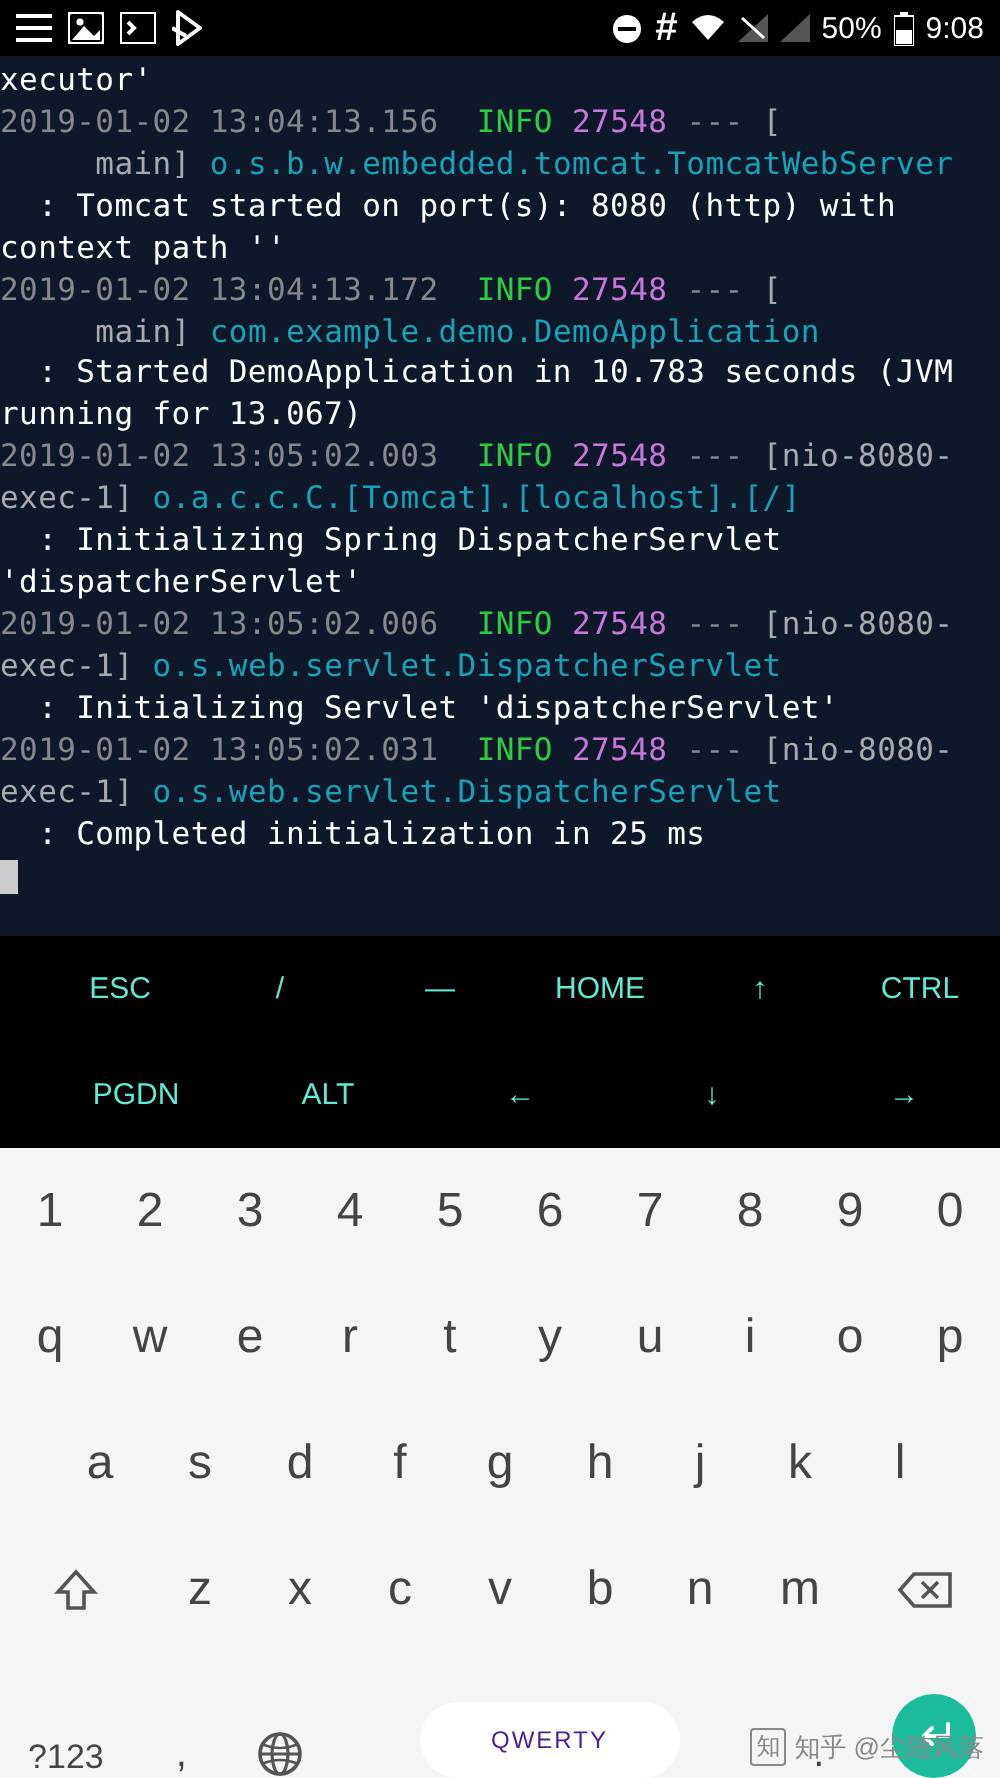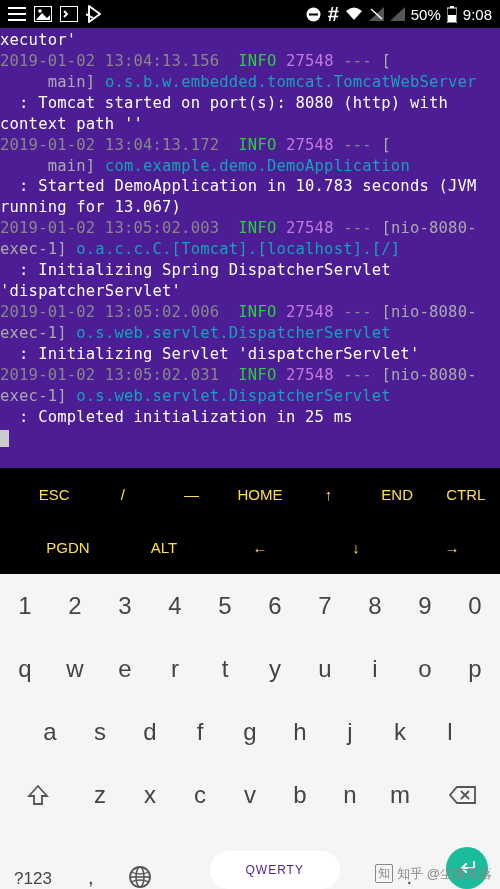--- a/index.html
+++ b/index.html
@@ -4,32 +4,32 @@
 <style>
   * { margin: 0; padding: 0; box-sizing: border-box; }
   html, body { width: 500px; height: 889px; overflow: hidden; font-family: monospace; }
   body { background: #000; display: flex; flex-direction: column; }
 
   .status-bar { height: 28px; background: #000; color: #fff; display: flex; justify-content: space-between; align-items: center; padding: 0 8px; font-size: 15px; font-family: sans-serif; }
   .status-left, .status-right { display: flex; align-items: center; gap: 8px; }
   .status-right { gap: 6px; }
   .status-icon { display: inline-flex; align-items: center; }
 
-  .terminal { flex: 1; background: #4c1d95; color: #fff; font-size: 15.5px; line-height: 1.35; padding: 2px 0 0 0; font-family: "Menlo", "Consolas", monospace; letter-spacing: 0.2px; }
+  .terminal { flex: 1; background: #0f172a; color: #fff; font-size: 15.5px; line-height: 1.35; padding: 2px 0 0 0; font-family: "Menlo", "Consolas", monospace; letter-spacing: 0.2px; }
   .terminal pre { white-space: pre-wrap; font-family: inherit; }
   .ts { color: #888; }
   .lvl { color: #2ecc40; }
   .pid { color: #c678dd; }
   .dash { color: #888; }
   .thr { color: #aaa; }
   .cls { color: #17a2b8; }
   .msg { color: #fff; }
   .cursor { display:inline-block; width:9px; height:17px; background:#ccc; vertical-align: text-bottom; }
 
-  .extra-keys { background: #000; color: #fde047; padding-left: 20px; }
+  .extra-keys { background: #000; color: #5eead4; padding-left: 20px; }
   .extra-row { display: flex; height: 53px; }
   .extra-key { flex: 1; display: flex; align-items: center; justify-content: center; font-size: 15px; font-family: sans-serif; font-weight: 500; }
 
   .keyboard { background: #f5f5f5; color: #333; font-family: sans-serif; }
   .kb-row { display: flex; height: 63px; align-items: stretch; }
   .kb-key { flex: 1; display: flex; align-items: center; justify-content: center; font-size: 24px; color: #444; }
   .kb-row.nums .kb-key { font-size: 24px; }
   .kb-row.mid { padding: 0 25px; }
   .kb-row.bot .kb-shift, .kb-row.bot .kb-backspace { flex: 1.5; }
   .kb-bottom { display:flex; height:63px; align-items:flex-end; }
@@ -126,21 +126,20 @@
 <span class="cursor"></span></pre>
 </div>
 
 <div class="extra-keys">
   <div class="extra-row">
     <div class="extra-key">ESC</div>
     <div class="extra-key">/</div>
     <div class="extra-key">—</div>
     <div class="extra-key">HOME</div>
     <div class="extra-key">↑</div>
-    <div class="extra-key">END</div>
     <div class="extra-key">CTRL</div>
   </div>
   <div class="extra-row">
     <div class="extra-key">PGDN</div>
     <div class="extra-key">ALT</div>
     <div class="extra-key">←</div>
     <div class="extra-key">↓</div>
     <div class="extra-key">→</div>
   </div>
 </div>

